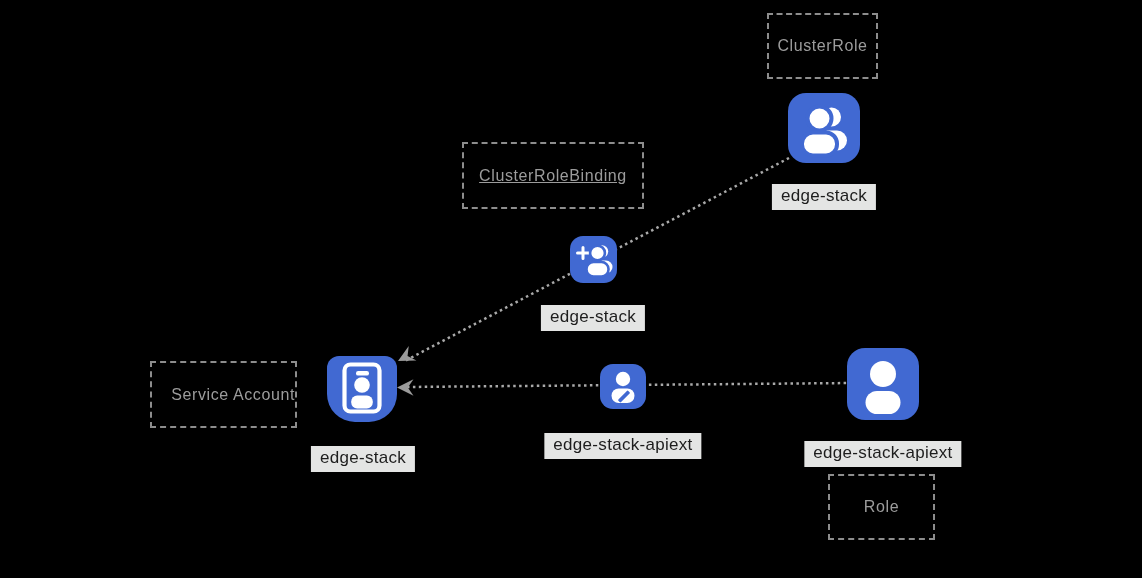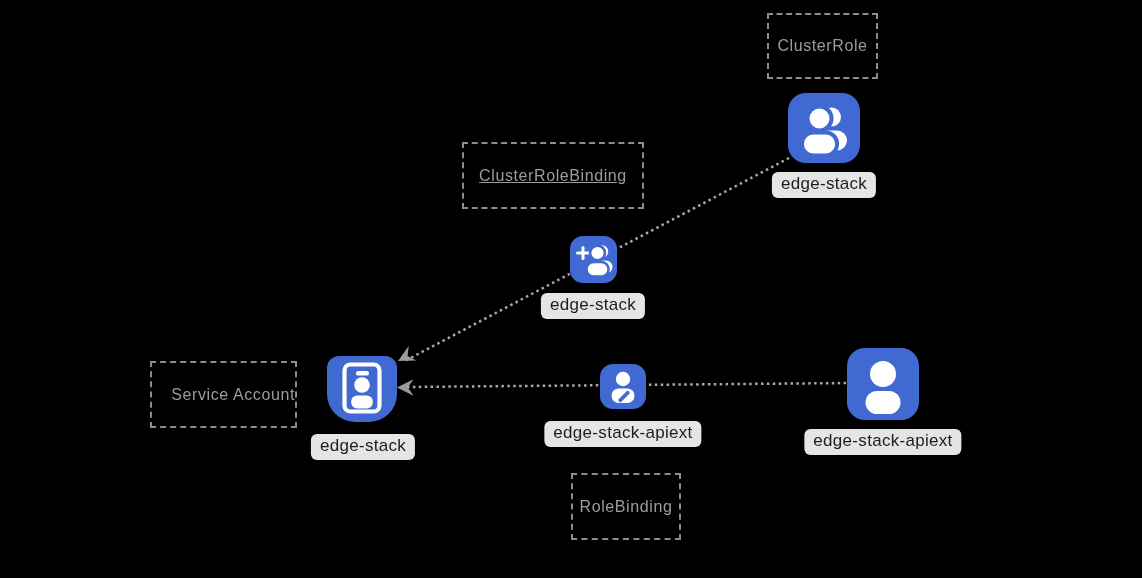--- a/index.html
+++ b/index.html
@@ -14,22 +14,23 @@
     color:#9c9c9c;font-size:16px;letter-spacing:.6px;white-space:nowrap;
     background:transparent;box-sizing:border-box;
   }
   .node-icon{
     position:absolute;background:#4169d2;
     display:flex;align-items:center;justify-content:center;
   }
   .node-label{
     position:absolute;transform:translateX(-50%);
     background:#e4e5e4;color:#1d1d1d;font-size:17px;
-    padding:2px 9px 4px;border-radius:6px;white-space:nowrap;
+    padding:2px 9px 4px;border-radius:0;white-space:nowrap;
     letter-spacing:.3px;
+    margin-top:12px;
   }
   
   #box-clusterrole{left:767px;top:13px;width:111px;height:66px;}
   #box-clusterrolebinding{left:462px;top:142px;width:182px;height:67px;text-decoration:underline;}
   #box-serviceaccount{left:150px;top:361px;width:147px;height:67px;justify-content:flex-end;}
   #box-rolebinding{left:571px;top:473px;width:110px;height:67px;}
   #box-role{left:828px;top:474px;width:107px;height:66px;}
   
   #icon-clusterrole{left:788px;top:93px;width:72px;height:70px;border-radius:18px;}
   #icon-clusterrolebinding{left:570px;top:236px;width:47px;height:47px;border-radius:13px;}
@@ -57,22 +58,22 @@
 
   <div class="type-box" id="box-clusterrole">
     <span>ClusterRole</span>
   </div>
   <div class="type-box" id="box-clusterrolebinding">
     <span>ClusterRoleBinding</span>
   </div>
   <div class="type-box" id="box-serviceaccount">
     <span>Service Account</span>
   </div>
-  <div class="type-box" id="box-rolebinding">
-    <span>RoleBinding</span>
+  <div class="type-box" id="box-role">
+    <span>Role</span>
   </div>
 
   <div class="node-icon" id="icon-clusterrole">
     <svg width="72" height="70" viewBox="0 0 72 70">
       <circle cx="43.5" cy="24" r="9.5" fill="#fff"></circle>
       <rect x="28" y="37.5" width="31" height="20" rx="10" fill="#fff"></rect>
       <circle cx="31.5" cy="25.5" r="12" fill="#fff" stroke="#4169d2" stroke-width="4"></circle>
       <rect x="14" y="39.5" width="35" height="23" rx="11" fill="#fff" stroke="#4169d2" stroke-width="4"></rect>
     </svg>
   </div>

